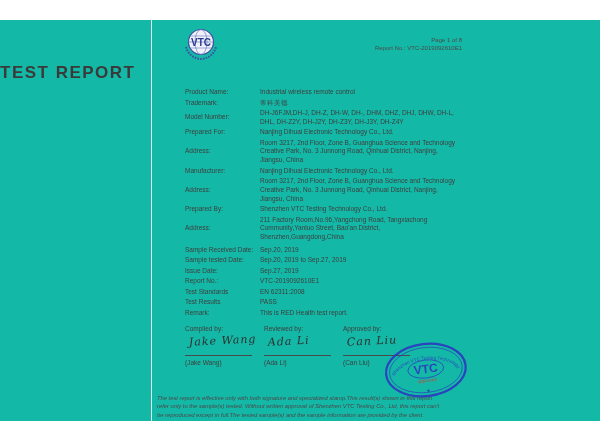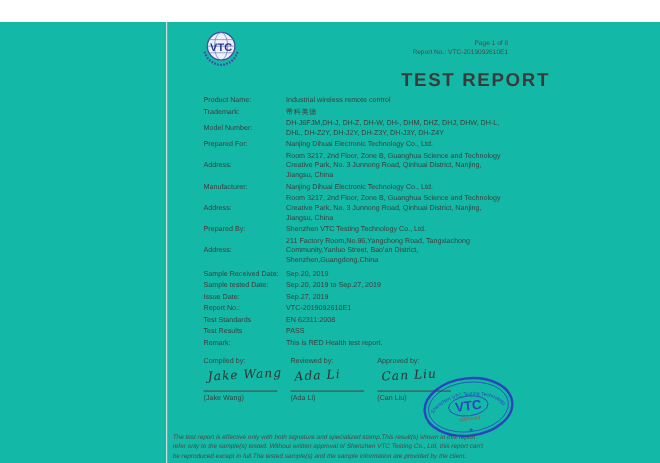--- a/index.html
+++ b/index.html
@@ -6,21 +6,21 @@
   html,body { width:600px; height:421px; background:#ffffff; overflow:hidden;
               font-family:"Liberation Sans","DejaVu Sans",sans-serif; color:#3c3c3c; }
   #page { position:relative; width:600px; height:421px; background:#14b8a6;margin-top:20px; }
 
   .scan-edge { position:absolute; left:151px; top:0; width:1px; height:402px; background:#e4e4e4; }
 
   
   .logo { position:absolute; left:181px; top:5px; width:40px; height:40px; }
   .header-right { position:absolute; top:16px; right:138px; text-align:right;
                   font-size:6px; line-height:1.35; color:#4a4a4a; }
-  .title { position:absolute; top:43px; left:0; width:500px; text-align:right;
+  .title { position:absolute; top:43px; left:0; width:500px; text-align:left;
            font-size:17px; font-weight:bold; letter-spacing:1.5px; color:#3a3a3a; }
 
   
   .info { position:absolute; left:185px; top:68px; width:278px; font-size:6.5px; line-height:1.34; }
   .row { display:flex; align-items:center; margin-bottom:1.8px; }
   .row .lbl { width:75px; flex-shrink:0; color:#3e3e3e; }
   .row .val { width:200px; color:#3e3e3e; }
   .row.gap-top { margin-top:4px; }
   .val.cjk { filter:blur(.4px); letter-spacing:.5px; }
 

